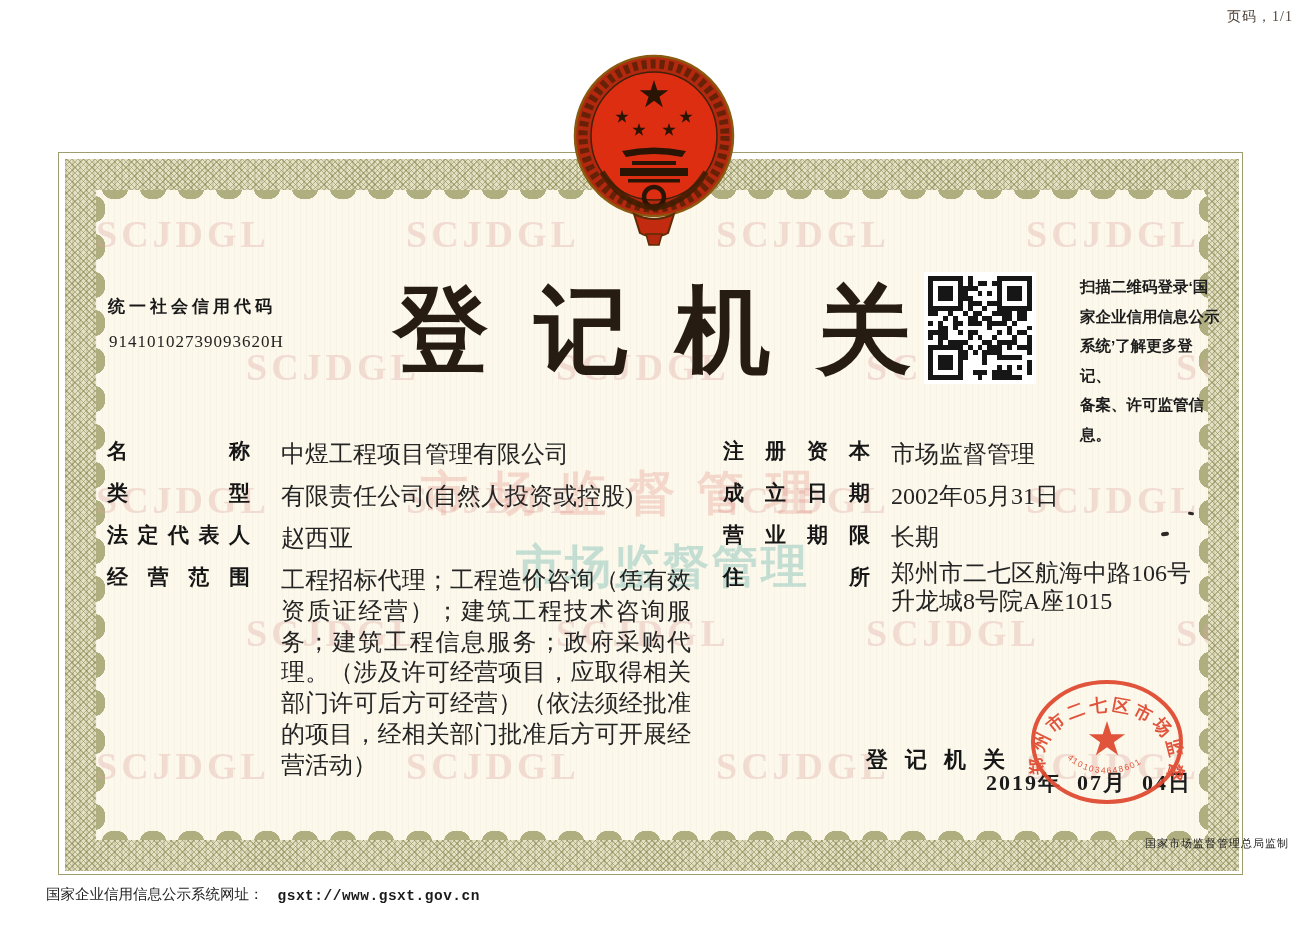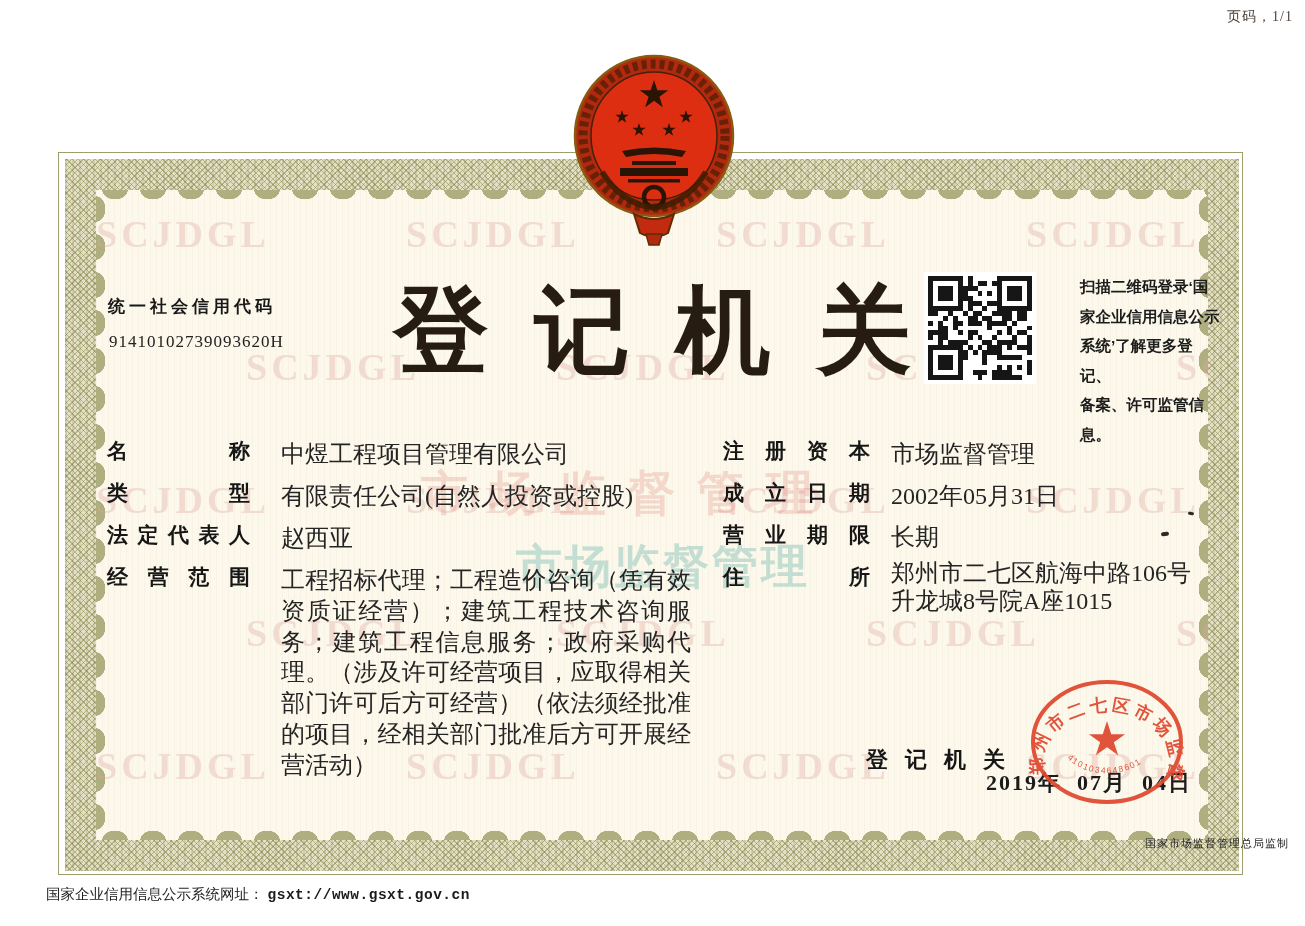--- a/index.html
+++ b/index.html
@@ -57,21 +57,21 @@
   .f-value{position:absolute;z-index:4;font-size:24px;color:#242424;}
   .scope{width:410px;line-height:30.8px;text-align:justify;}
   .addr{width:322px;line-height:27.5px;}
   
   .reg-label{position:absolute;left:866px;top:745px;z-index:4;font-weight:700;font-size:22px;letter-spacing:17px;color:#161616;white-space:nowrap;}
   .reg-date{position:absolute;left:986px;top:768px;z-index:5;font-weight:600;font-size:22px;letter-spacing:2px;color:#1b1b1b;white-space:pre;}
   .seal{position:absolute;left:1022px;top:676px;z-index:7;opacity:.93;}
   .emblem{position:absolute;left:572px;top:54px;z-index:6;}
   .speck{position:absolute;background:#2d2a26;border-radius:2px;z-index:4;}
   
-  .footer-left{position:absolute;left:46px;top:885px;z-index:4;display:flex;align-items:center;gap:4px;}
+  .footer-left{position:absolute;left:46px;top:885px;z-index:4;display:flex;align-items:flex-end;gap:14px;}
   .site-label{font-size:14.5px;color:#222;}
   .site-url{font-family:"Liberation Mono","DejaVu Sans Mono",monospace;font-size:14.5px;font-weight:700;color:#1a1a1a;letter-spacing:.5px;}
   .footer-right{position:absolute;right:16px;top:836px;z-index:4;font-size:11px;color:#222;letter-spacing:1px;}
 </style>
 </head>
 <body>
 
 <div class="page">
 
   <div class="page-number">页码，1/1</div>

